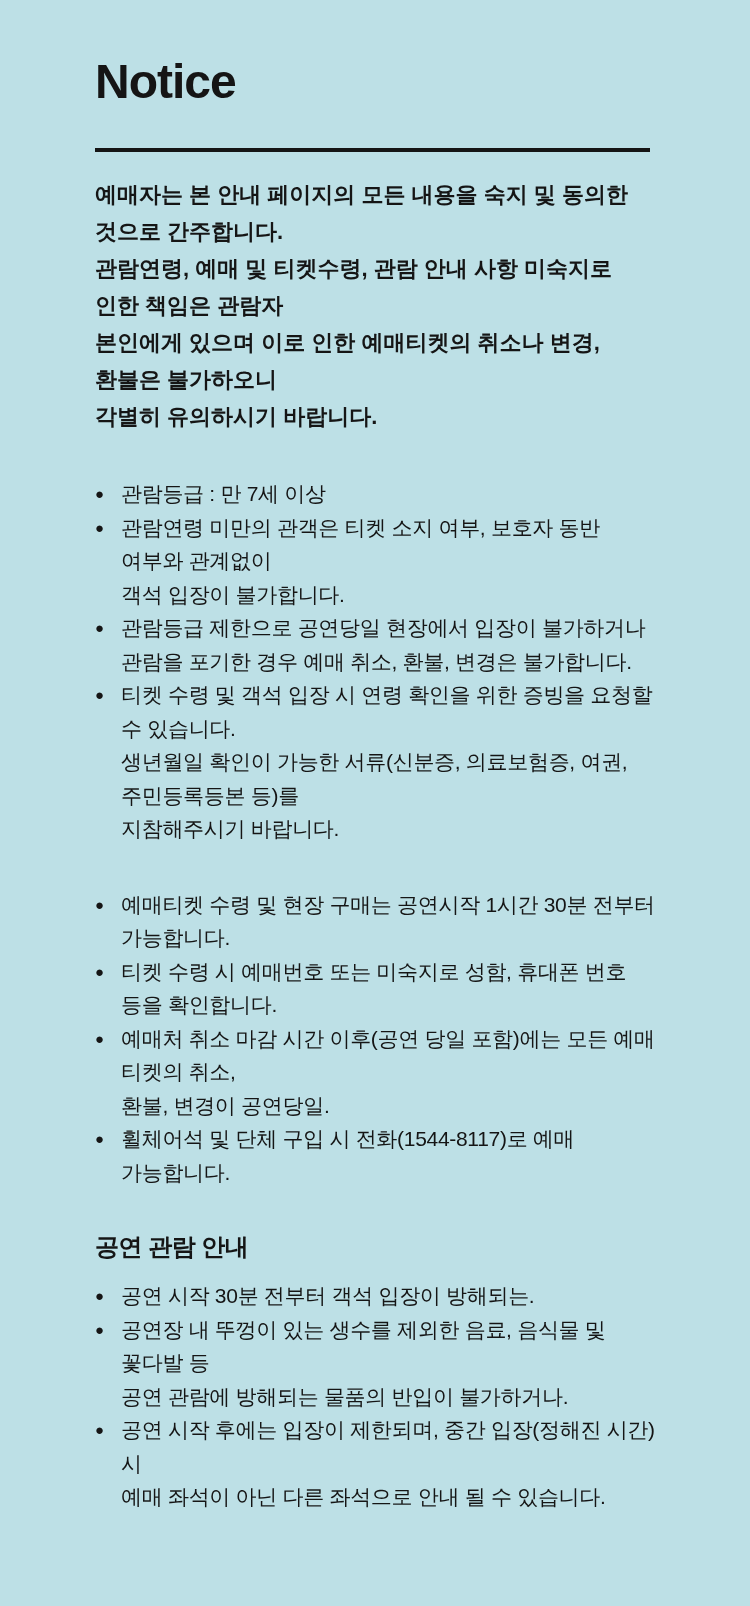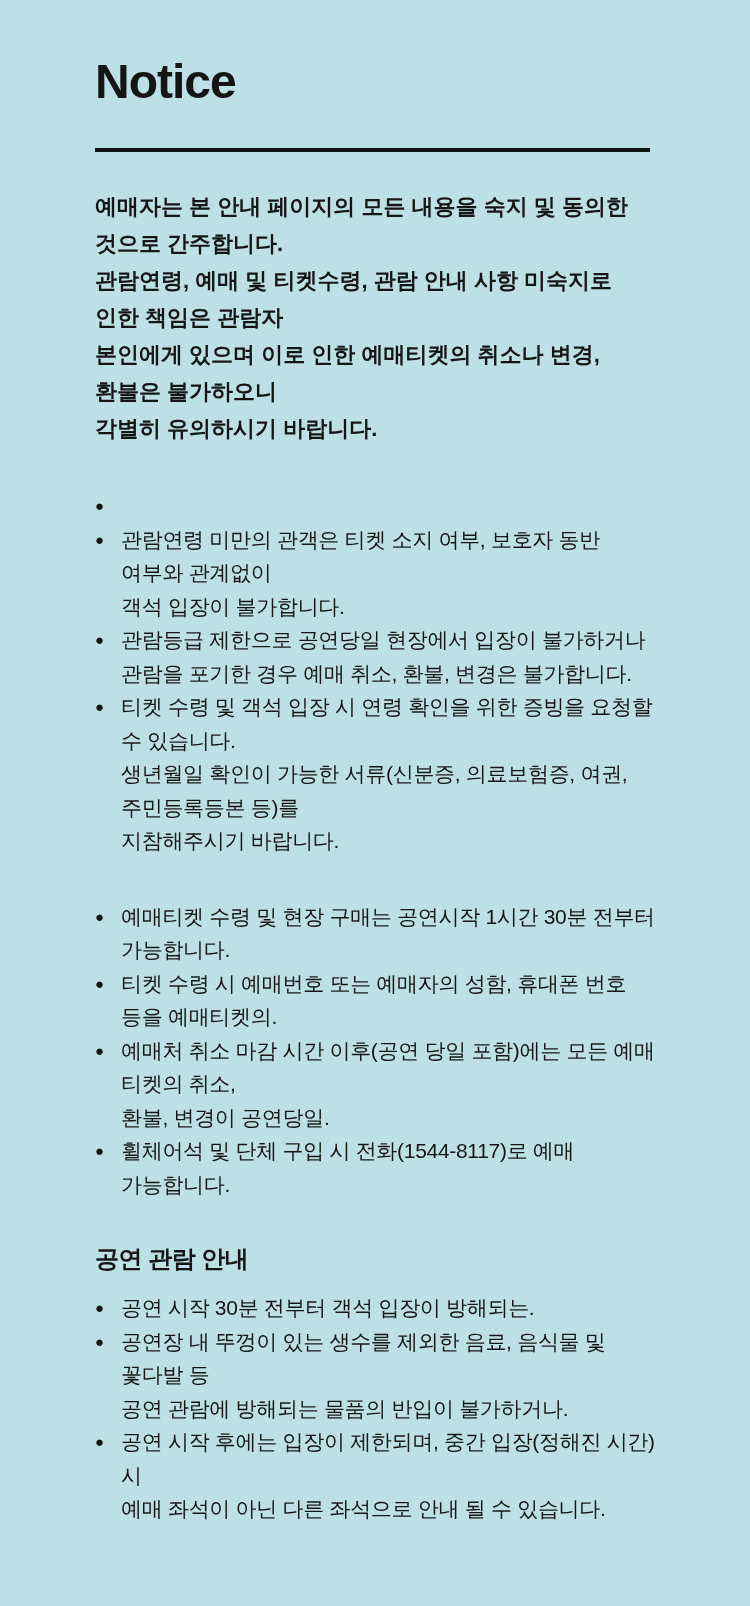--- a/index.html
+++ b/index.html
@@ -27,21 +27,21 @@
     font-weight: 900;
     letter-spacing: -1px;
   }
   .divider {
     width: 555px;
     height: 4px;
     background: #151515;
     margin-top: 42px;
   }
   .intro {
-    margin: 36px 0 0 0;
+    margin: 24px 0 0 0;
     font-size: 22px;
     font-weight: 700;
     line-height: 37px;
     white-space: pre-line;
     word-break: keep-all;
   }
   .section {
     margin-top: 42px;
   }
   .section-heading {
@@ -85,20 +85,21 @@
 
   <p class="intro">예매자는 본 안내 페이지의 모든 내용을 숙지 및 동의한 것으로 간주합니다.
 관람연령, 예매 및 티켓수령, 관람 안내 사항 미숙지로 인한 책임은 관람자
 본인에게 있으며 이로 인한 예매티켓의 취소나 변경, 환불은 불가하오니
 각별히 유의하시기 바랍니다.</p>
 
   <section class="section">
     <ul class="bullet-list">
       <li class="bullet-item">
         <span class="dot">●</span>
+        <span class="txt">관람등급 : 만 7세 이상</span>
       </li>
       <li class="bullet-item">
         <span class="dot">●</span>
         <span class="txt">관람연령 미만의 관객은 티켓 소지 여부, 보호자 동반 여부와 관계없이
 객석 입장이 불가합니다.</span>
       </li>
       <li class="bullet-item">
         <span class="dot">●</span>
         <span class="txt">관람등급 제한으로 공연당일 현장에서 입장이 불가하거나
 관람을 포기한 경우 예매 취소, 환불, 변경은 불가합니다.</span>
@@ -113,21 +114,21 @@
   </section>
 
   <section class="section">
     <ul class="bullet-list">
       <li class="bullet-item">
         <span class="dot">●</span>
         <span class="txt">예매티켓 수령 및 현장 구매는 공연시작 1시간 30분 전부터 가능합니다.</span>
       </li>
       <li class="bullet-item">
         <span class="dot">●</span>
-        <span class="txt">티켓 수령 시 예매번호 또는 예매자의 성함, 휴대폰 번호 등을 예매티켓의.</span>
+        <span class="txt">티켓 수령 시 예매번호 또는 미숙지로 성함, 휴대폰 번호 등을 확인합니다.</span>
       </li>
       <li class="bullet-item">
         <span class="dot">●</span>
         <span class="txt">예매처 취소 마감 시간 이후(공연 당일 포함)에는 모든 예매 티켓의 취소,
 환불, 변경이 공연당일.</span>
       </li>
       <li class="bullet-item">
         <span class="dot">●</span>
         <span class="txt">휠체어석 및 단체 구입 시 전화(1544-8117)로 예매 가능합니다.</span>
       </li>

